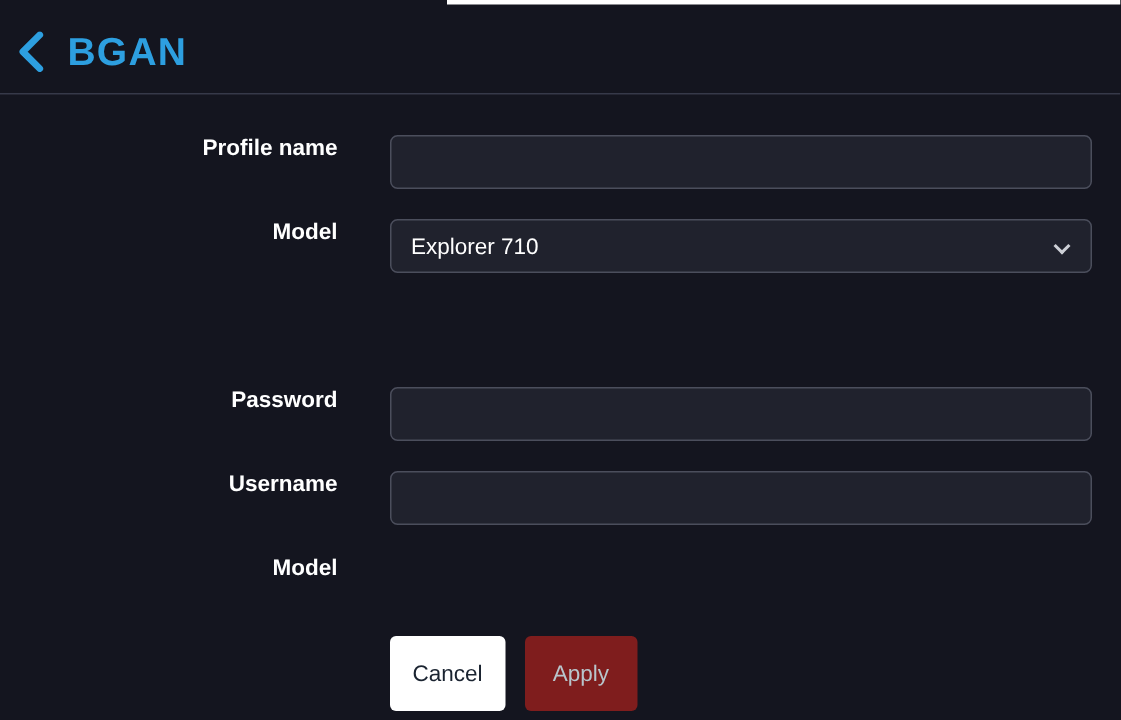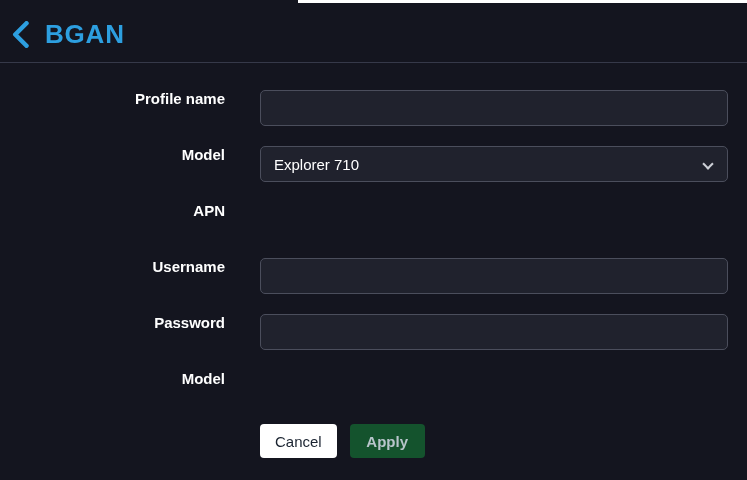--- a/index.html
+++ b/index.html
@@ -79,31 +79,31 @@
     transform:rotate(45deg);
   }
   
   .btn-row {
     margin-left:260px;
     margin-top:-2px;
     display:flex;
     gap:13px;
   }
   .btn {
-    height:34px;
+    height:50px;
     min-width:75px;
     padding:0 15px;
     border:none;
     border-radius:4px;
     font-size:15px;
     font-family:"Liberation Sans", sans-serif;
     cursor:pointer;
   }
   .btn.cancel { background:#ffffff; color:#1a2330; }
-  .btn.apply  { background:#14532d; color:#b8c5cb;font-weight:bold; }
+  .btn.apply  { background:#7f1d1d; color:#b8c5cb; }
 </style>
 </head>
 <body>
 
 <div class="top-edge"></div>
 
 <div class="header">
   <button class="back-btn">
     <span style="display:flex;">
       <svg width="19" height="27" viewBox="0 0 12 18" aria-hidden="true">
@@ -127,34 +127,33 @@
     <div class="lbl">Model</div>
     <div class="ctrl">
       <div class="select" role="combobox" aria-expanded="false">
         <span>Explorer 710</span>
         <span class="chev"></span>
       </div>
     </div>
   </div>
 
   <div class="row">
-    <div class="lbl">APN</div>
+  </div>
+
+  <div class="row">
+    <div class="lbl">Password</div>
+    <div class="ctrl">
+      <input class="txt" type="password" value="" style="">
+    </div>
   </div>
 
   <div class="row">
     <div class="lbl">Username</div>
     <div class="ctrl">
       <input class="txt" type="text" value="" style="">
-    </div>
-  </div>
-
-  <div class="row">
-    <div class="lbl">Password</div>
-    <div class="ctrl">
-      <input class="txt" type="password" value="" style="">
     </div>
   </div>
 
   <div class="row">
     <div class="lbl">Model</div>
   </div>
 
   <div class="btn-row">
     <button class="btn cancel">Cancel</button>
     <button class="btn apply">Apply</button>

